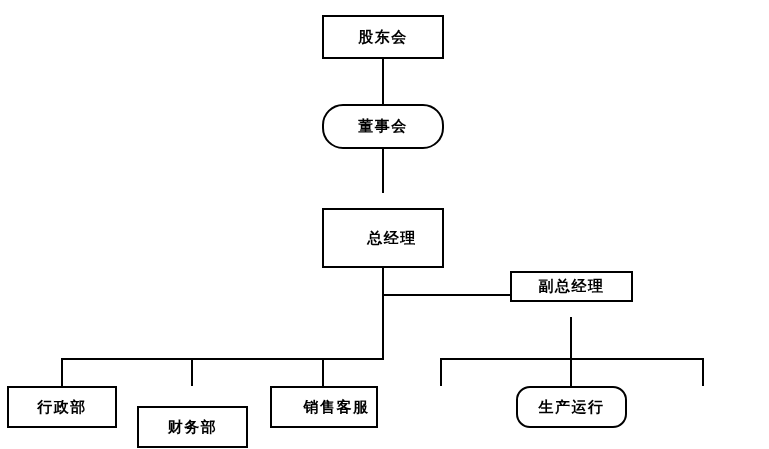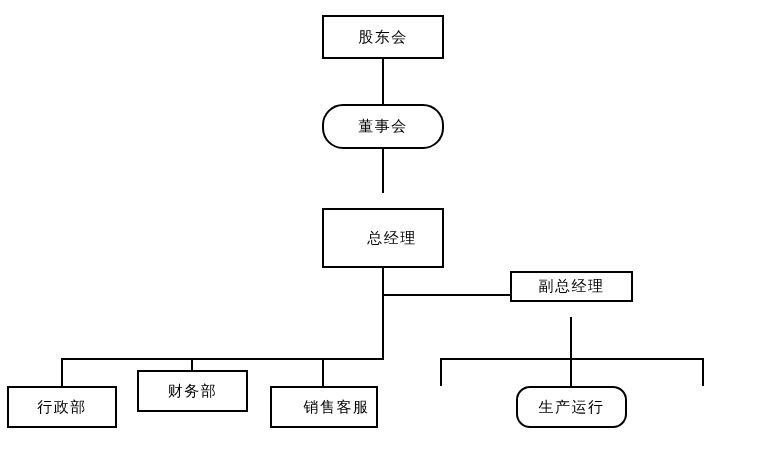--- a/index.html
+++ b/index.html
@@ -16,20 +16,21 @@
     position: absolute;
     border: 2px solid #000000;
     background: #ffffff;
     color: #000000;
     display: flex;
     align-items: center;
     justify-content: center;
     font-size: 15px;
     letter-spacing: 1.5px;
     white-space: nowrap;
+    font-weight: bold;
   }
   .line {
     position: absolute;
     background: #000000;
   }
 </style>
 </head>
 <body>
 
 <div class="canvas">
@@ -52,21 +53,21 @@
   <div class="node" style="left:322px; top:15px;  width:122px; height:44px;">股东会</div>
 
   <div class="node" style="left:322px; top:104px; width:122px; height:45px;border-radius:21px;">董事会</div>
 
   <div class="node" style="left:322px; top:208px; width:122px; height:60px;padding-left:18px;">总经理</div>
 
   <div class="node" style="left:510px; top:271px; width:123px; height:31px;">副总经理</div>
 
   <div class="node" style="left:7px;   top:386px; width:110px; height:42px;">行政部</div>
 
-  <div class="node" style="left:137px; top:370px; width:111px; height:42px;text-align:right;">财务部</div>
+  <div class="node" style="left:137px; top:406px; width:111px; height:42px;text-align:right;">财务部</div>
 
   <div class="node" style="left:270px; top:386px; width:108px; height:42px;padding-left:25px;">销售客服</div>
 
 
   <div class="node" style="left:516px; top:386px; width:111px; height:42px;border-radius:14px;">生产运行</div>
 
 
 </div>
 
 </body></html>

